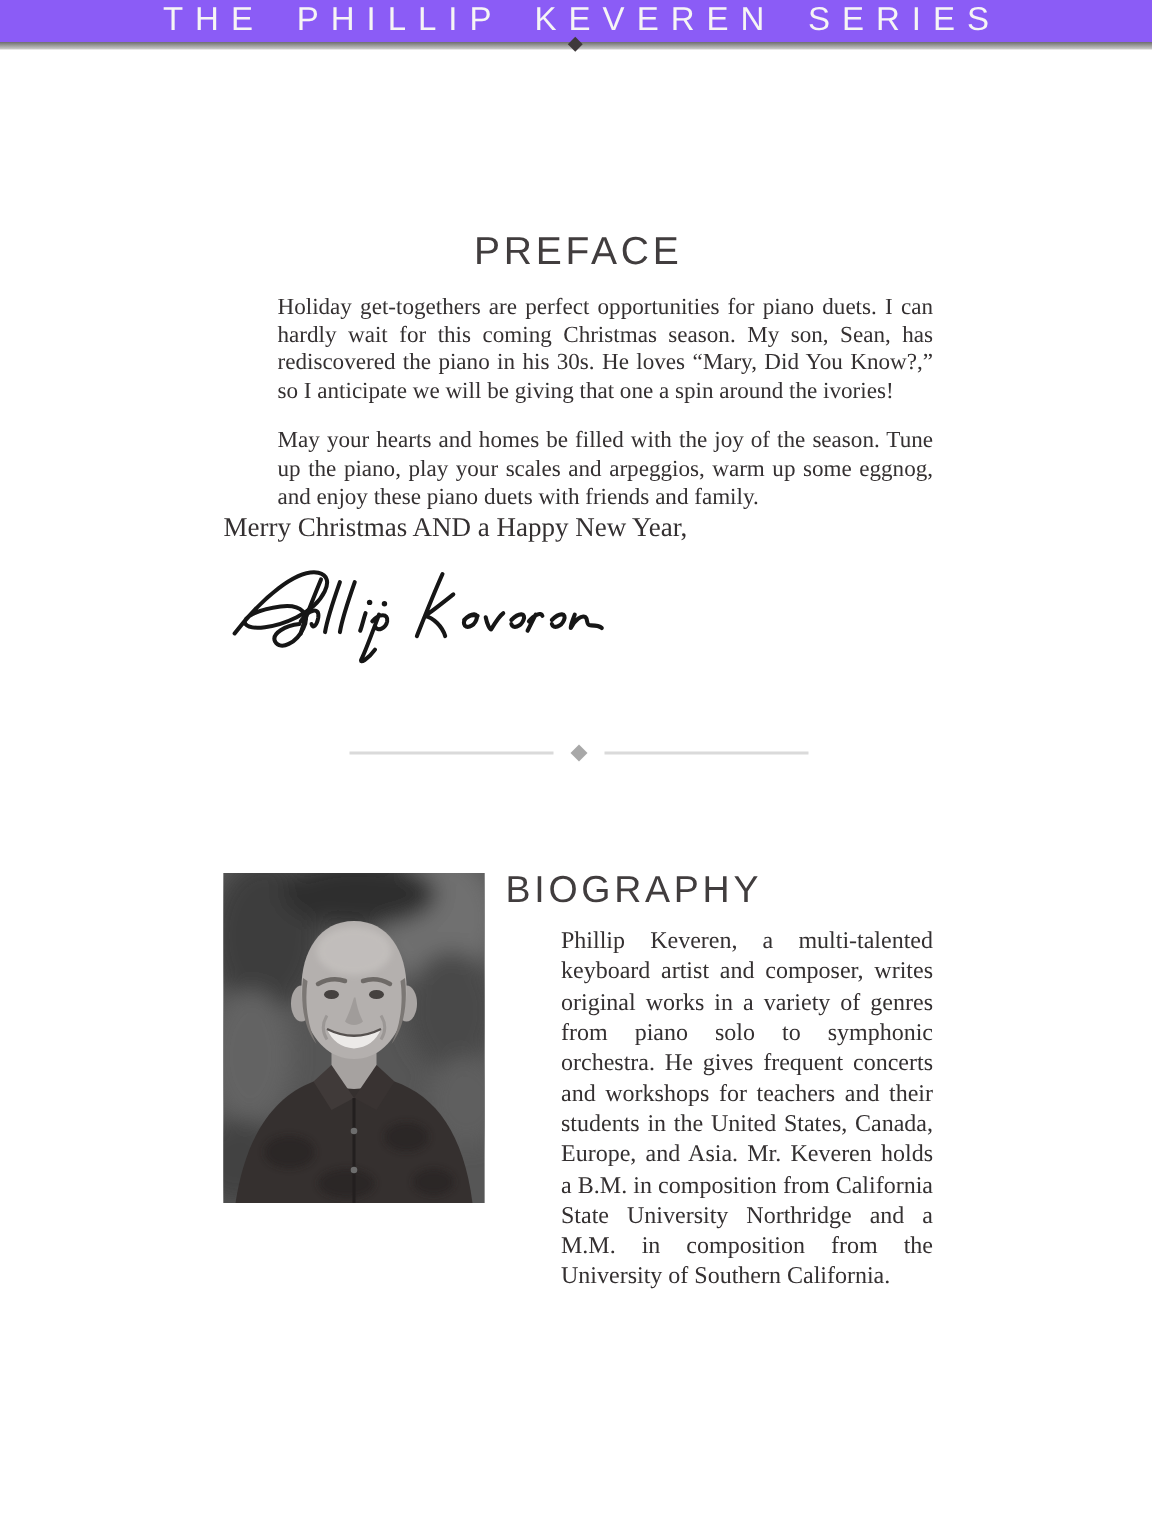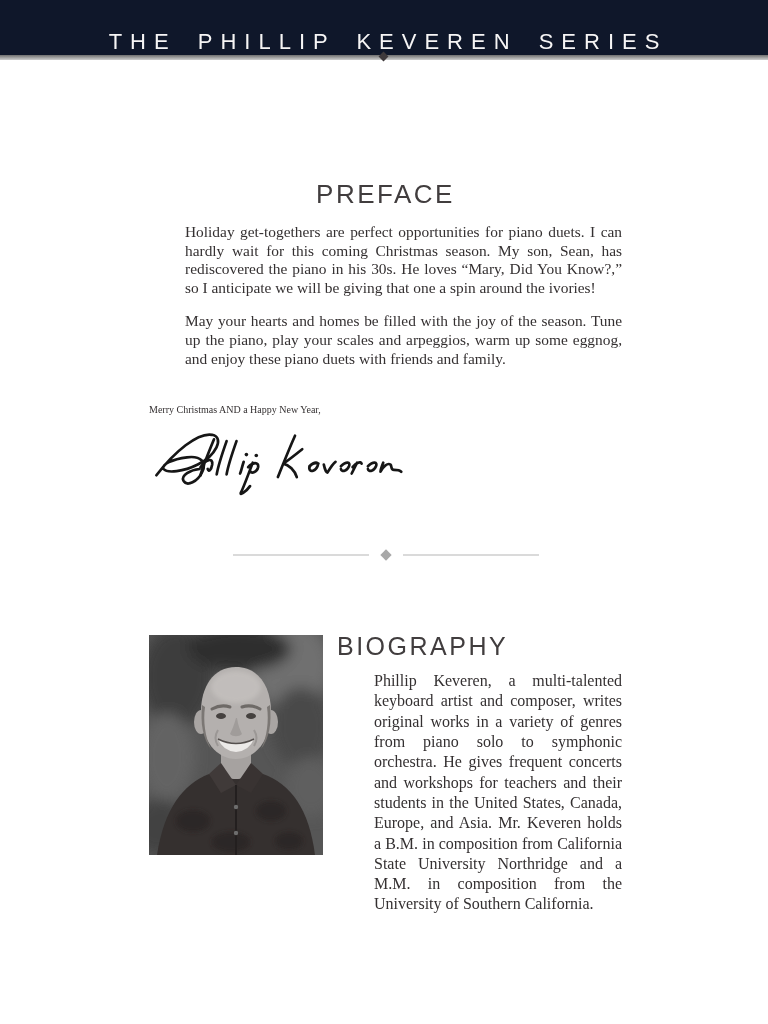--- a/index.html
+++ b/index.html
@@ -7,23 +7,23 @@
   .page {
     position:relative;
     width:768px; height:1024px;
     margin:0 auto;
     background:#ffffff;
     overflow:hidden;
     font-family:"Liberation Serif", serif;
   }
   
   .series-bar {
-    height:55px;
-    background:#0f172a;
-    display:flex; align-items:flex-end; justify-content:center;
+    height:28px;
+    background:#8b5cf6;
+    display:flex; align-items:flex-start; justify-content:center;
   }
   .series-title {
     color:#f6f5f5;
     font-family:"Liberation Sans", sans-serif;
     font-weight:300;
     font-size:22px;
     letter-spacing:8px;
     word-spacing:7px;
     text-indent:8px;
     white-space:nowrap;
@@ -56,22 +56,21 @@
   .preface-heading { text-align:center; margin-top:119px; margin-bottom:13px; }
   .body-text {
     font-size:15.4px;
     line-height:18.6px;
     color:#343031;
     text-align:justify;
     margin-left:36px;
   }
   .para-2 { margin-top:15px; }
   .closing {
-    margin-top:36px;
-    font-size:10px;
+    font-size:18px;
     color:#343031;
   }
   .signature { margin-top:9px; margin-left:2px; width:252px; height:72px; }
   .signature svg { width:100%; height:100%; }
   
   .divider {
     margin-top:55px;
     display:flex; align-items:center; justify-content:center;
     gap:13px;
   }

